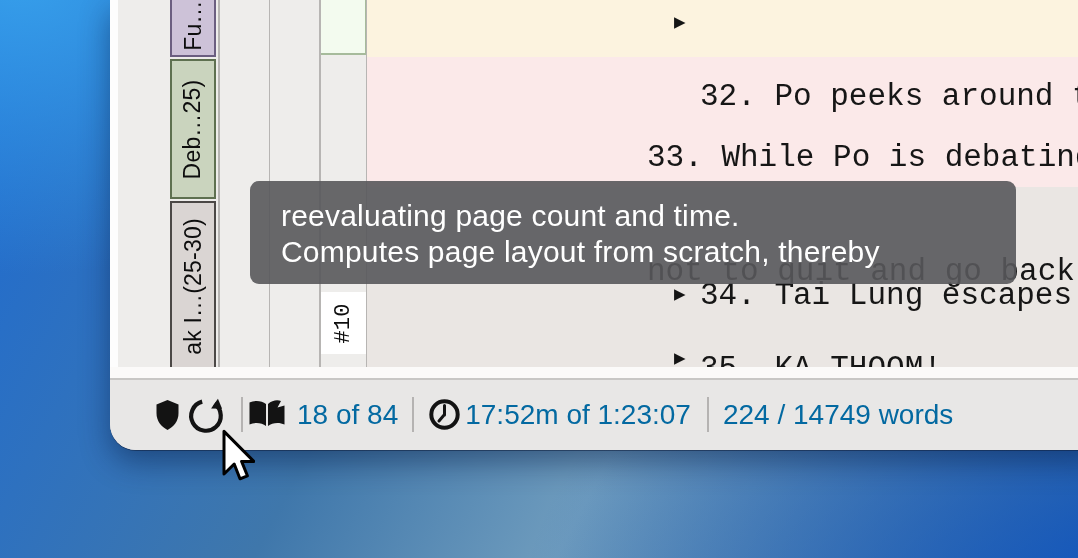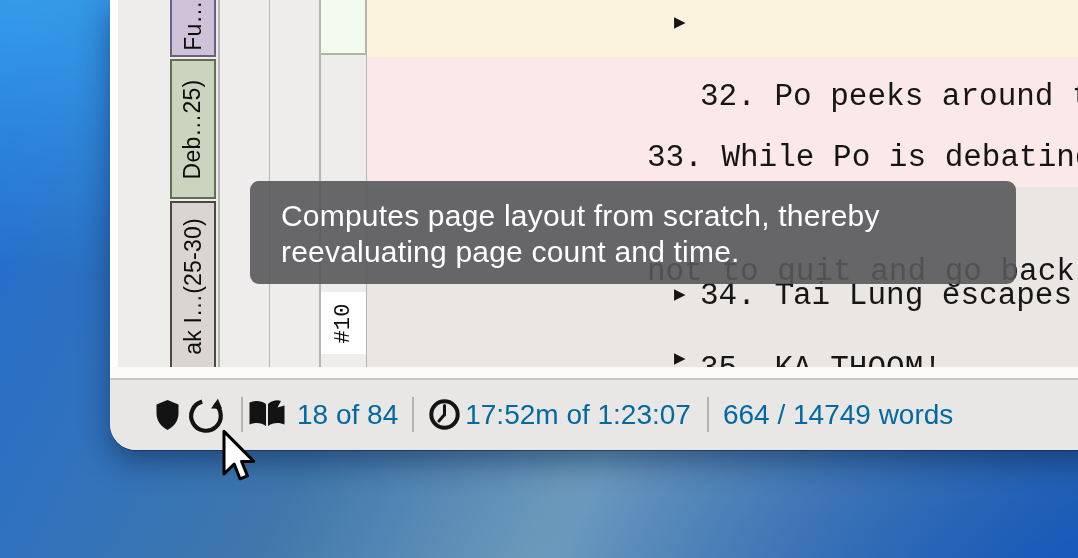--- a/index.html
+++ b/index.html
@@ -157,26 +157,26 @@
     <span class="txt ml10">18 of 84</span>
     <span class="sdiv ml14"></span>
     <span class="icon ml14">
       <svg width="33" height="33" viewBox="0 0 33 33">
         <circle cx="16.5" cy="16.5" r="13.2" fill="none" stroke="#131313" stroke-width="4"></circle>
         <path d="M16.5 16.9 V7.5 M16.5 16.5 L11 23" fill="none" stroke="#131313" stroke-width="3" stroke-linecap="round"></path>
       </svg>
     </span>
     <span class="txt ml12">17:52m of 1:23:07</span>
     <span class="sdiv ml16"></span>
-    <span class="txt ml14">664 / 14749 words</span>
+    <span class="txt ml14">224 / 14749 words</span>
   </div>
 </div>
 
 <div class="tooltip">
+  <div>reevaluating page count and time.</div>
   <div>Computes page layout from scratch, thereby</div>
-  <div>reevaluating page count and time.</div>
 </div>
 
 <div class="cursor">
   <svg width="38" height="56" viewBox="0 0 19 28">
     <path d="M3.5 1.2 L3.5 22.5 L8.6 17.5 L11.5 24.9 L15.2 23.4 L12.3 16.2 L18.4 16.2 Z" fill="#ffffff" stroke="#000000" stroke-width="1.5" stroke-linejoin="round"></path>
   </svg>
 </div>
 
 </body></html>

